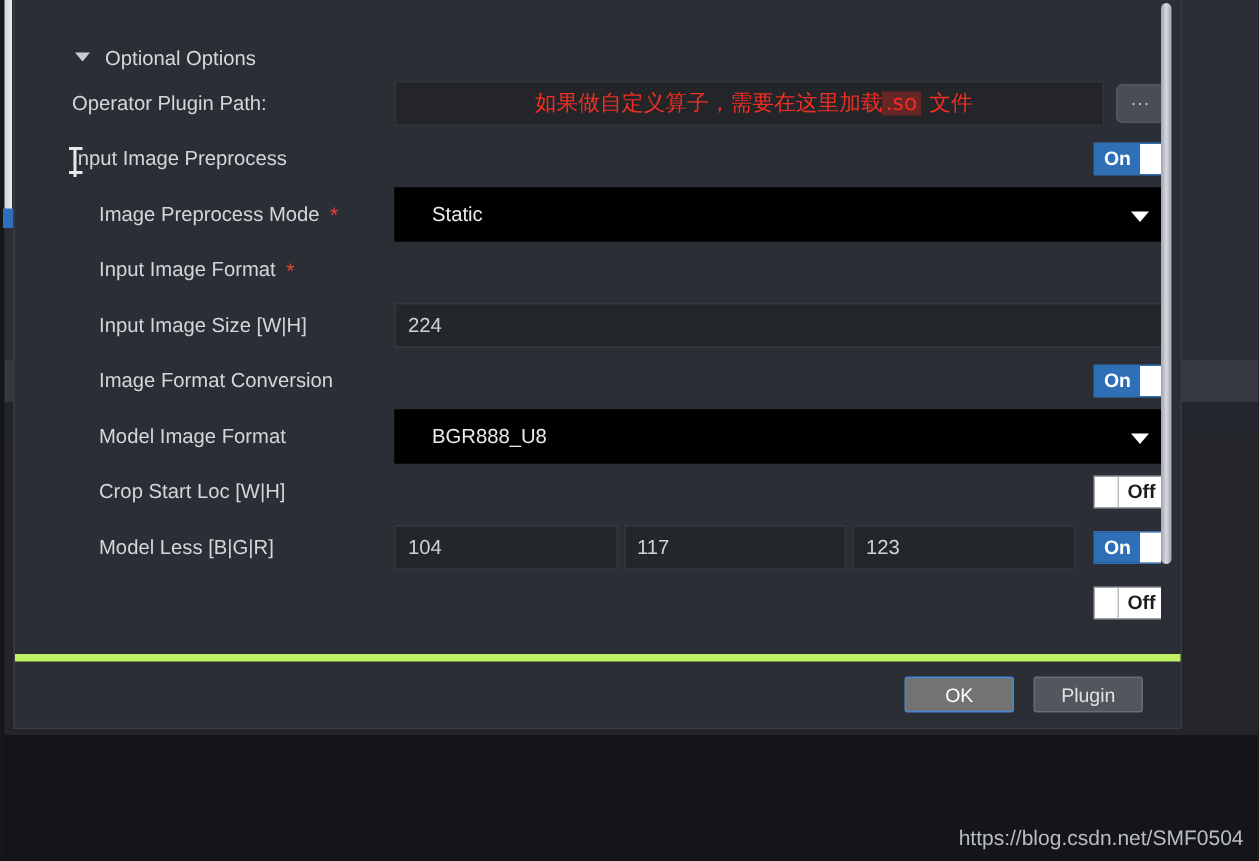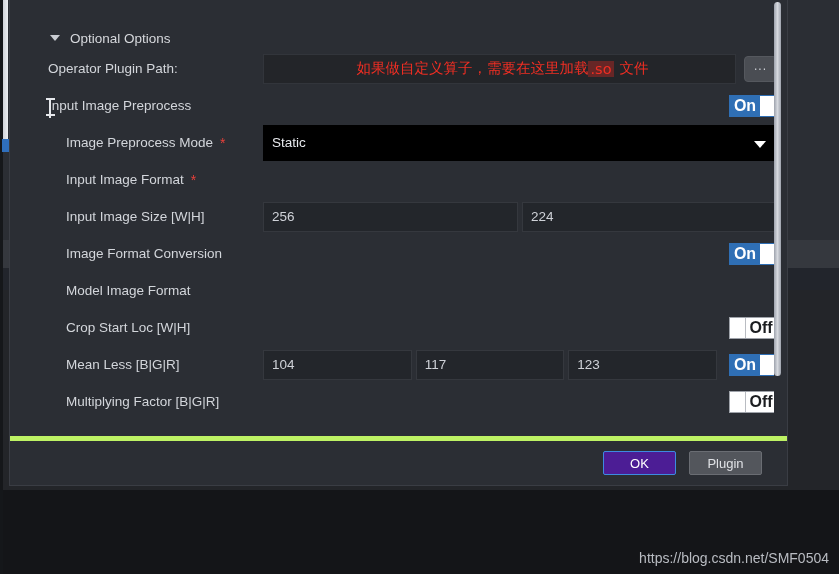--- a/index.html
+++ b/index.html
@@ -97,21 +97,21 @@
   }
 
   
   .combo {
     position: relative;
     height: 36px;
     background: #000000;
     border: 1px solid #000;
     display: flex; align-items: center;
     color: #e8eaee; font-size: 13.5px;
-    padding-left: 8px;
+    padding-left: 24px;
     flex: 1 1 auto;
   }
   .combo .arrow {
     position: absolute; right: 10px; top: 50%; margin-top: -2px;
     width: 0; height: 0;
     border-left: 6px solid transparent;
     border-right: 6px solid transparent;
     border-top: 7px solid #ffffff;
   }
 
@@ -150,21 +150,21 @@
     flex: 0 0 auto;
     padding-bottom: 5px;
   }
 
   
   .toggle {
     flex: 0 0 auto;
     width: 48px; height: 22px;
     border: 1px solid #9fa3aa;
     display: flex; align-items: stretch;
-    font-size: 16px; font-weight: bold;
+    font-size: 13px; font-weight: bold;
     margin-left: auto;
   }
   .toggle .lab {
     flex: 0 0 30px;
     display: flex; align-items: center; justify-content: center;
   }
   .toggle .knob { flex: 1 1 auto; background: #ffffff; }
   .toggle.on { border-color: #2f6fb5; }
   .toggle.on .lab { background: #2f6fb5; color: #ffffff; order: 0; }
   .toggle.on .knob { order: 1; }
@@ -178,21 +178,21 @@
     height: 44px;
     background: #2b2e34;
     display: flex; align-items: center; justify-content: flex-end;
     padding-right: 25px; gap: 13px;
   }
   .btn {
     height: 24px; min-width: 73px;
     display: flex; align-items: center; justify-content: center;
     font-size: 13px; border-radius: 2px;
   }
-  .btn.primary { background: #4c1d95; color: #ffffff; border: 1px solid #3d8ae0; margin-left: 32px; }
+  .btn.primary { background: #737373; color: #ffffff; border: 1px solid #3d8ae0; margin-left: 32px; }
   .btn.secondary { background: #53565c; color: #dfe1e5; border: 1px solid #6a6d73; }
 
   
   #watermark {
     position: absolute; right: 10px; bottom: 8px;
     color: #b9bcc2; font-size: 14px;
     font-family: "Liberation Sans", sans-serif;
     margin-top: 44px;
   }
 
@@ -270,66 +270,70 @@
         <div class="row indent">
           <span class="row-label">
             <span>Input Image Format</span>
             <span class="req">*</span>
           </span>
         </div>
 
         <div class="row indent">
           <span class="row-label">Input Image Size [W|H]</span>
           <div class="fields">
-            <div class="txt">256</div>
             <div class="txt">224</div>
           </div>
         </div>
 
         <div class="row indent">
           <span class="row-label">Image Format Conversion</span>
           <div class="toggle-wrap">
             <div class="toggle on">
               <span class="lab">On</span>
               <span class="knob"></span>
             </div>
           </div>
         </div>
 
         <div class="row indent">
           <span class="row-label">Model Image Format</span>
+          <div class="fields">
+            <div class="combo">
+              <span>BGR888_U8</span>
+              <span class="arrow"></span>
+            </div>
+          </div>
         </div>
 
         <div class="row indent">
           <span class="row-label">Crop Start Loc [W|H]</span>
           <div class="toggle-wrap">
             <div class="toggle off">
               <span class="lab">Off</span>
               <span class="knob"></span>
             </div>
           </div>
         </div>
 
         <div class="row indent">
-          <span class="row-label">Mean Less [B|G|R]</span>
+          <span class="row-label">Model Less [B|G|R]</span>
           <div class="fields" style="right:70px">
             <div class="txt">104</div>
             <div class="txt">117</div>
             <div class="txt">123</div>
           </div>
           <div class="toggle-wrap">
             <div class="toggle on">
               <span class="lab">On</span>
               <span class="knob"></span>
             </div>
           </div>
         </div>
 
         <div class="row indent">
-          <span class="row-label">Multiplying Factor [B|G|R]</span>
           <div class="toggle-wrap">
             <div class="toggle off">
               <span class="lab">Off</span>
               <span class="knob"></span>
             </div>
           </div>
         </div>
 
       </div>
 

